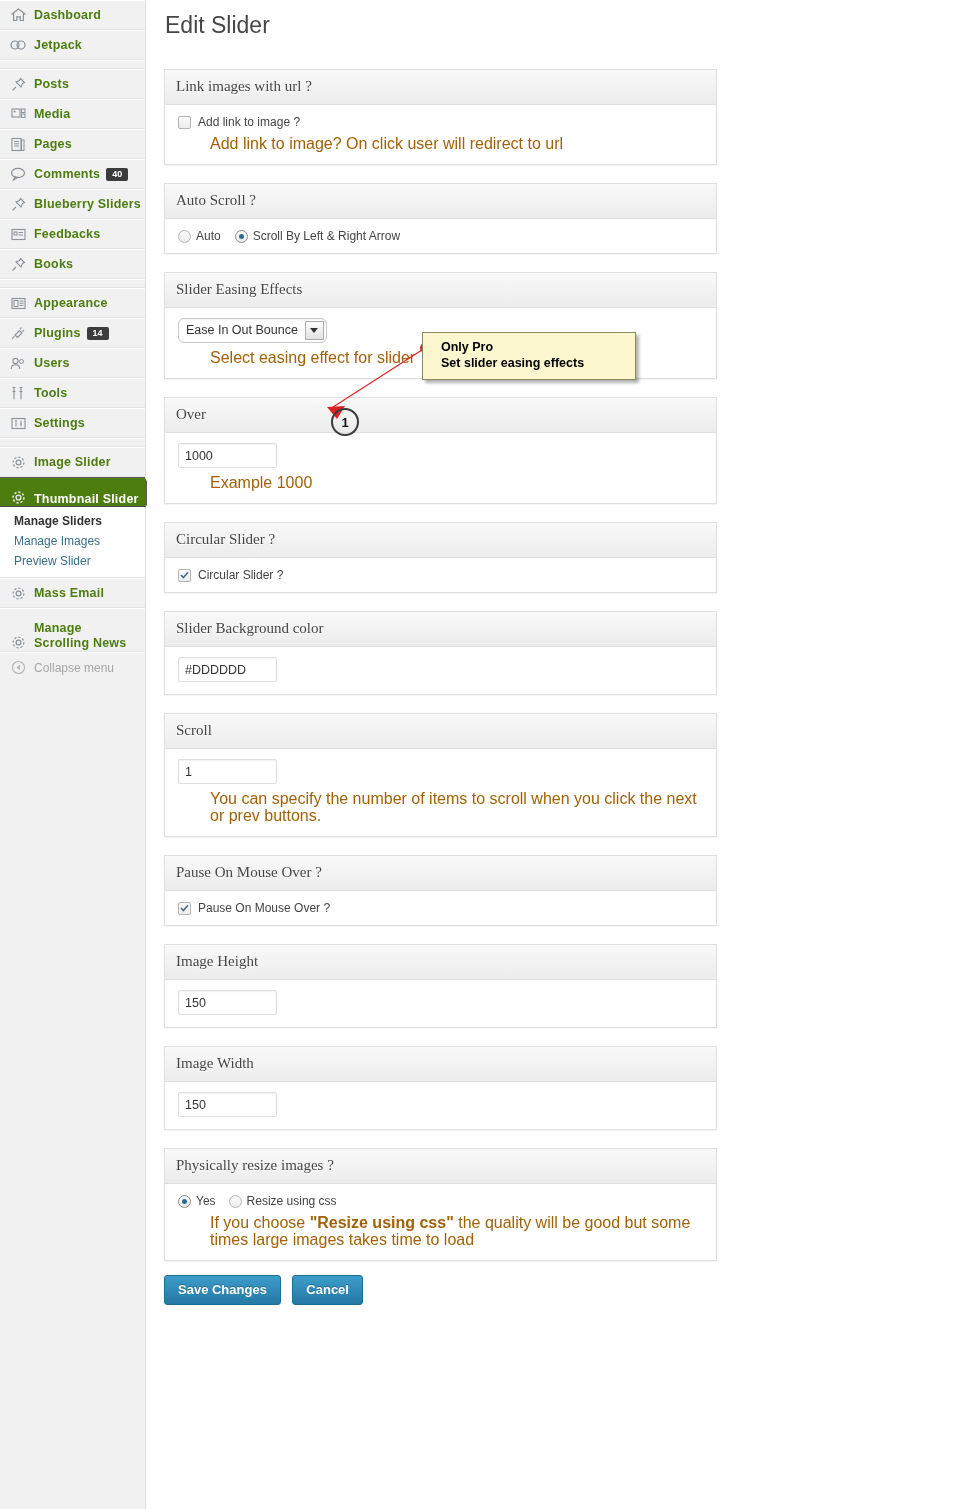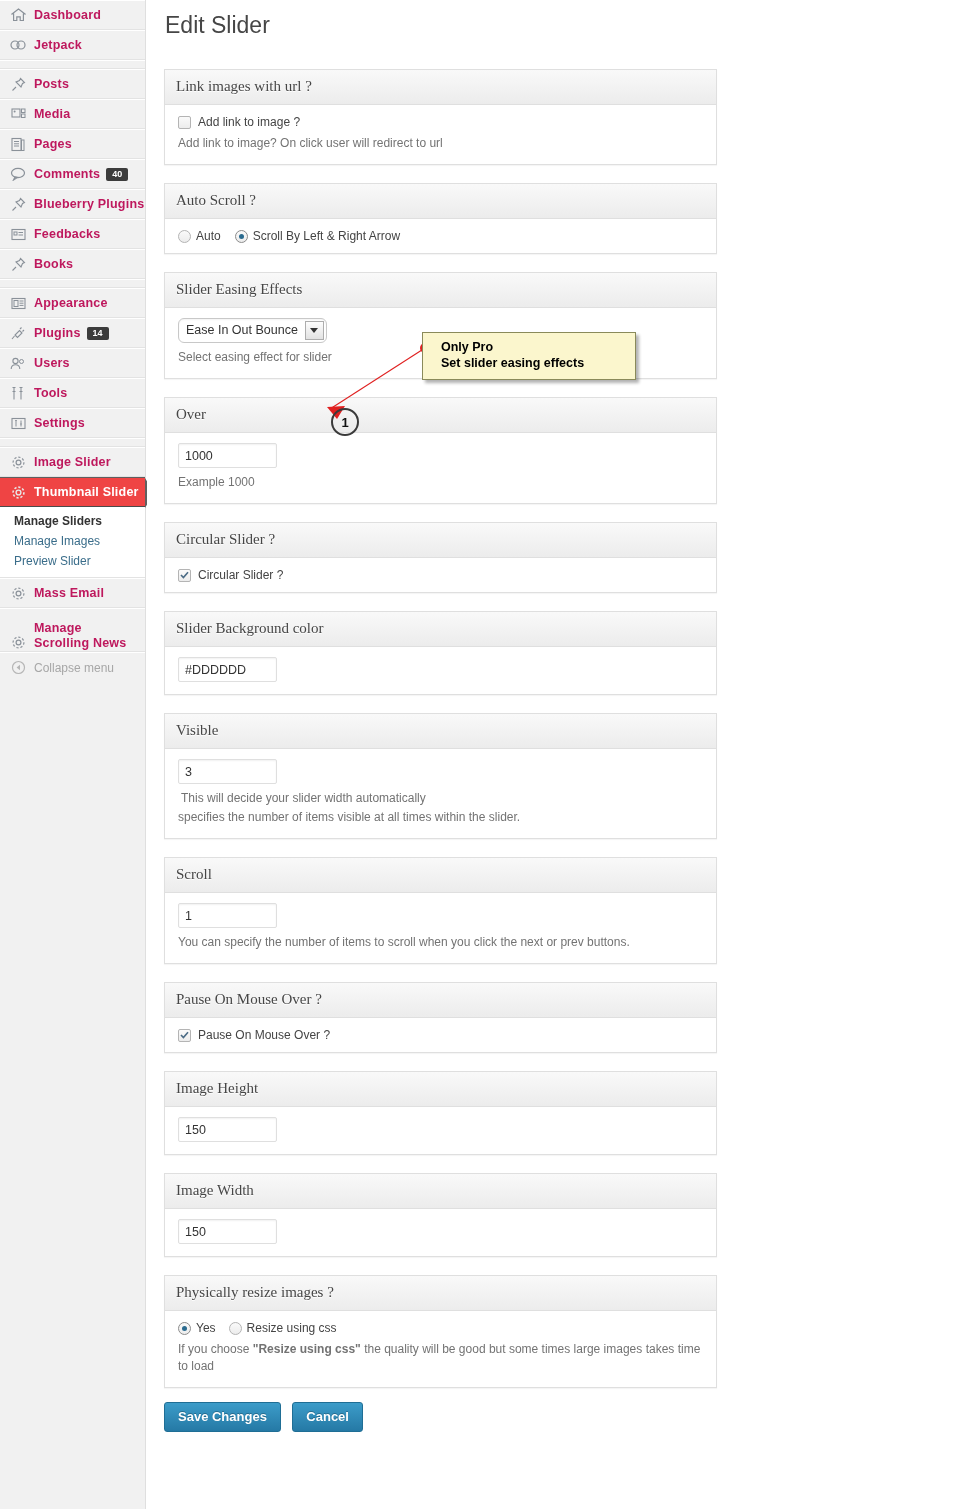--- a/index.html
+++ b/index.html
@@ -21,43 +21,44 @@
     position: relative;
     height: 30px;
     display: flex; align-items: center;
     padding-left: 8px;
     border-bottom: 1px solid #e3e3e3;
     border-top: 1px solid #fff;
     cursor: pointer;
   }
   .menu-item .mlabel {
     font-size: 12.5px; font-weight: bold;
-    color: #be185d; letter-spacing: .2px;
+    color: #4d7c0f; letter-spacing: .2px;
     white-space: nowrap;
   }
   .menu-item.wrap2 { height: 44px; align-items: flex-end; padding-top: 5px; }
   .menu-item.wrap2 .mlabel { white-space: normal; line-height: 15px; width: 100px; }
   .menu-sep { height: 9px; background: #f1f1f1; border-bottom: 1px solid #e3e3e3; border-top:1px solid #fff;}
   .micon {
     width: 20px; height: 18px; margin-right: 6px;
     display: inline-flex; align-items: center; justify-content: center;
     flex: 0 0 20px;
   }
   .micon svg { display:block; }
   .badge {
     display: inline-block; margin-left: 6px;
     background: #3c3c3c; color: #fff;
     font-size: 9px; font-weight: bold;
     border-radius: 2px; padding: 2px 6px 2px 6px;
     line-height: 9px; vertical-align: middle;
   }
   .menu-item.current {
-    background: #ef4444;
+    background: #4d7c0f;
     border-top-color: #5f5f5f;
     border-bottom-color: #4a4a4a;
+    align-items: flex-end;
   }
   .menu-item.current .mlabel { color: #fff; }
   .menu-item.current::after {
     content: ""; position: absolute; right: -9px; top: 0;
     width: 0; height: 0;
     border-top: 15px solid transparent;
     border-bottom: 15px solid transparent;
     border-left: 9px solid #5f5f5f;
   }
   .submenu { background: #fff; padding: 4px 0 6px 0; border-bottom: 1px solid #e3e3e3; }
@@ -103,21 +104,21 @@
     padding: 4px 6px; height: 25px;
     border: 1px solid #dfdfdf;
     background: #fff;
     box-shadow: inset 0 1px 2px rgba(0,0,0,.06);
     border-radius: 2px;
     outline: none;
   }
   .txt-input.wide { width: 512px; }
   .txt-input.small { width: 99px; }
   .helptext {
-    font-size: 12px; color: #737373; margin-top: 6px; line-height: 17px;
+    font-size: 16px; color: #a16207; margin-top: 6px; line-height: 17px; margin-left: 32px;
   }
   .helptext.indent { padding-left: 3px; }
   .ctrl-row { display: flex; align-items: center; }
   .ctrl-row label { font-size: 12px; color: #444; cursor: pointer; }
 
   
   .cb {
     width: 13px; height: 13px; flex:0 0 13px;
     border: 1px solid #b4b4b4; background: linear-gradient(to bottom,#fafafa,#ececec);
     border-radius: 2px; margin-right: 7px;
@@ -263,21 +264,21 @@
     <span class="badge">40</span>
   </div>
 
   <div class="menu-item">
     <span class="micon">
       <svg width="15" height="15" viewBox="0 0 15 15">
           <path d="M9.5 1.5l4 4-2 1-1.5 3.5-5-5L8.5 3.5z" fill="none" stroke="#8a9199" stroke-width="1.1"></path>
           <path d="M5 10L1.5 13.5" stroke="#8a9199" stroke-width="1.1"></path>
         </svg>
     </span>
-    <span class="mlabel">Blueberry Plugins</span>
+    <span class="mlabel">Blueberry Sliders</span>
   </div>
 
   <div class="menu-item">
     <span class="micon">
       <svg width="15" height="13" viewBox="0 0 15 13">
           <rect x="1" y="1.5" width="13" height="10" fill="none" stroke="#8a9199" stroke-width="1.1"></rect>
           <rect x="3" y="4" width="3" height="3" fill="none" stroke="#8a9199" stroke-width="1"></rect>
           <path d="M7.5 4.5h4.5M7.5 7h4.5" stroke="#8a9199" stroke-width="1"></path>
         </svg>
     </span>
@@ -477,28 +478,20 @@
       </div>
     </div>
 
     <div class="postbox">
       <h3>Slider Background color</h3>
       <div class="inside">
         <input class="txt-input small" type="text" value="#DDDDDD" style="">
       </div>
     </div>
 
-    <div class="postbox">
-      <h3>Visible</h3>
-      <div class="inside">
-        <input class="txt-input small" type="text" value="3" style="">
-        <div class="helptext indent">This will decide your slider width automatically</div>
-        <div class="helptext" style="margin-top:2px;">specifies the number of items visible at all times within the slider.</div>
-      </div>
-    </div>
 
     <div class="postbox">
       <h3>Scroll</h3>
       <div class="inside">
         <input class="txt-input small" type="text" value="1" style="">
         <div class="helptext">You can specify the number of items to scroll when you click the next or prev buttons.</div>
       </div>
     </div>
 
     <div class="postbox">

